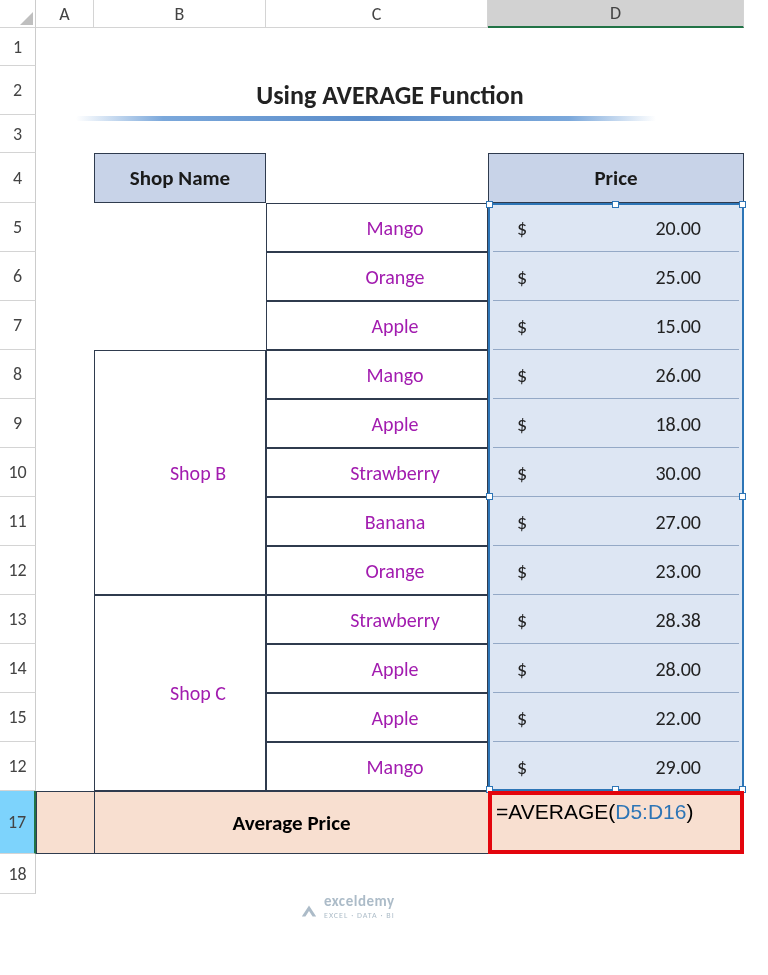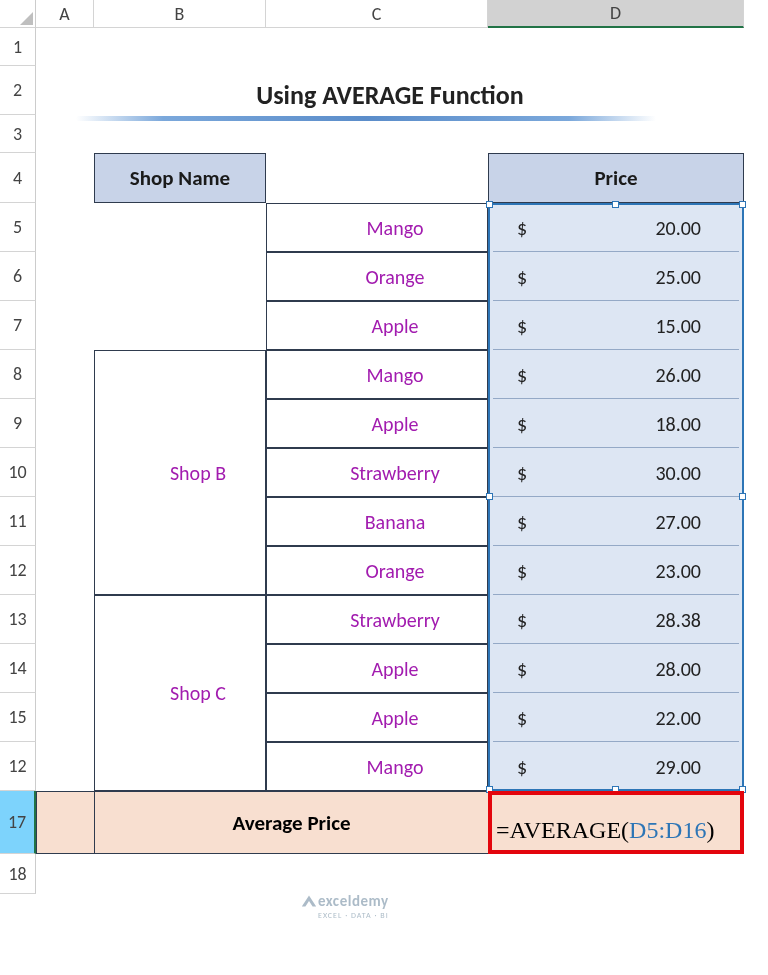--- a/index.html
+++ b/index.html
@@ -136,33 +136,33 @@
   .avg-left {
     grid-column: 2; grid-row: 18;
     background: #f8dfd0;
     border: 1px solid #2f3b4e; border-right: none;
   }
   .formula-wrap {
     grid-column: 5; grid-row: 18;
     background: #f8dfd0;
     border: 4px solid #e3050d;
     position: relative;
-    font-size: 24px;
-    font-family: Liberation Serif, serif;
-    padding: 20px 4px;
+    font-size: 21px;
+    font-family: Liberation Sans, sans-serif;
+    padding: 4px 4px;
     line-height: 1.25;
     color: #000;
     z-index: 6;
   }
   .formula-ref { color: #2d75b6; }
 
   .watermark {
     position: absolute;
     left: 300px; top: 892px;
-    display: flex; align-items: flex-start; 
+    display: flex; align-items: flex-end; gap: 6px;
     opacity: 0.5;
     font-size: 13px; color: #5b7a92;
   }
   .watermark .logo {
     width: 18px; height: 18px; background: #5b7a92;
     clip-path: polygon(10% 80%, 50% 20%, 90% 80%, 70% 80%, 50% 50%, 30% 80%);
   }
   .watermark .t1 { font-weight: bold; font-size: 15px; letter-spacing: .5px; }
   .watermark .t2 { font-size: 8px; letter-spacing: 1px; }
 </style>

